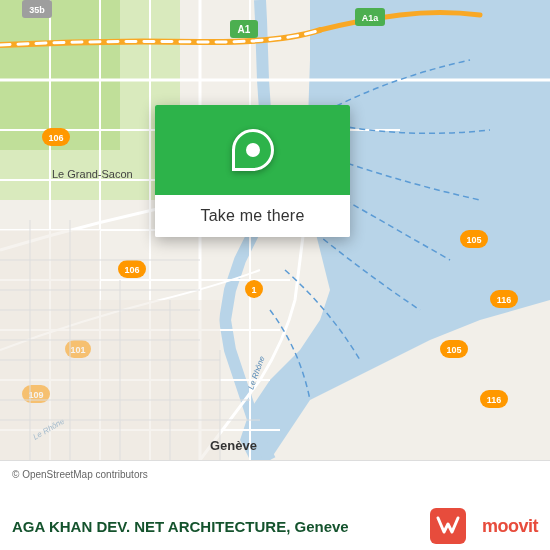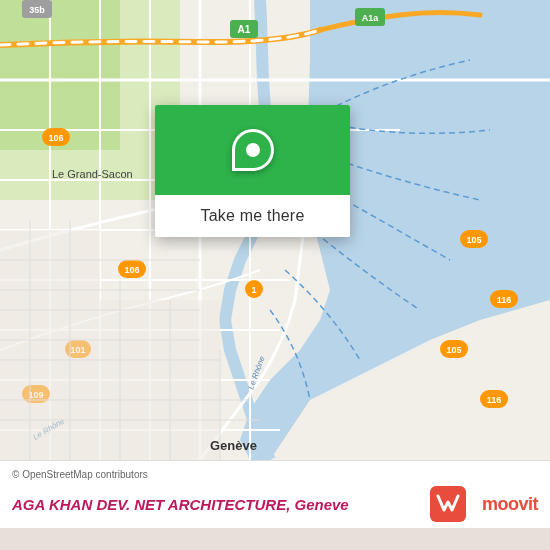--- a/index.html
+++ b/index.html
@@ -84,21 +84,21 @@
       font-weight: 500;
       color: #333;
       text-align: center;
       cursor: pointer;
       letter-spacing: 0.2px;
     }
 
     
     .bottom-bar {
       width: 550px;
-      height: 68px;
+      height: 90px;
       background: white;
       border-top: 1px solid #ddd;
       padding: 8px 12px 6px 12px;
       display: flex;
       flex-direction: column;
       justify-content: space-between;
     }
 
     .attribution {
       font-size: 10px;
@@ -107,23 +107,22 @@
 
     .location-row {
       display: flex;
       align-items: center;
       justify-content: space-between;
     }
 
     .location-name {
       font-size: 15px;
       font-weight: 600;
-      color: #be185d;
+      color: #14532d;
       flex: 1;
-      font-style: italic;
     }
 
     .moovit-logo {
       display: flex;
       align-items: center;
       gap: 16px;
       margin-left: 12px;
     }
 
     .moovit-icon {

